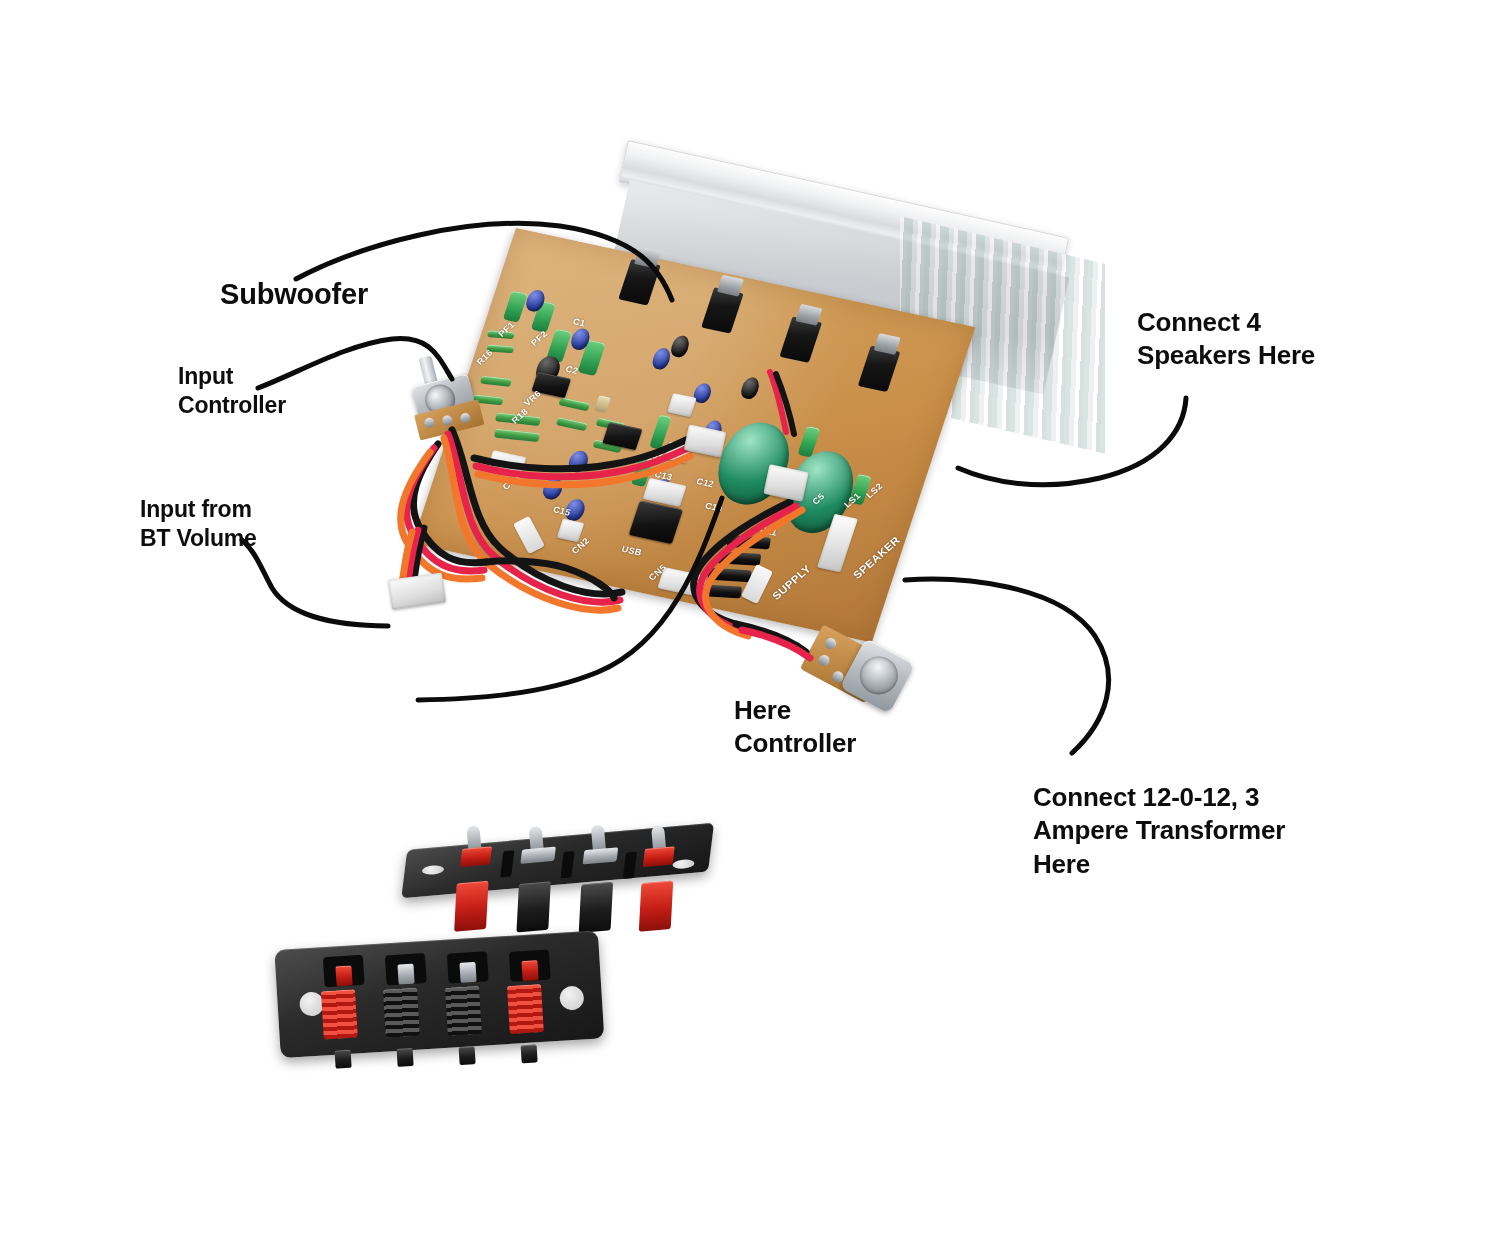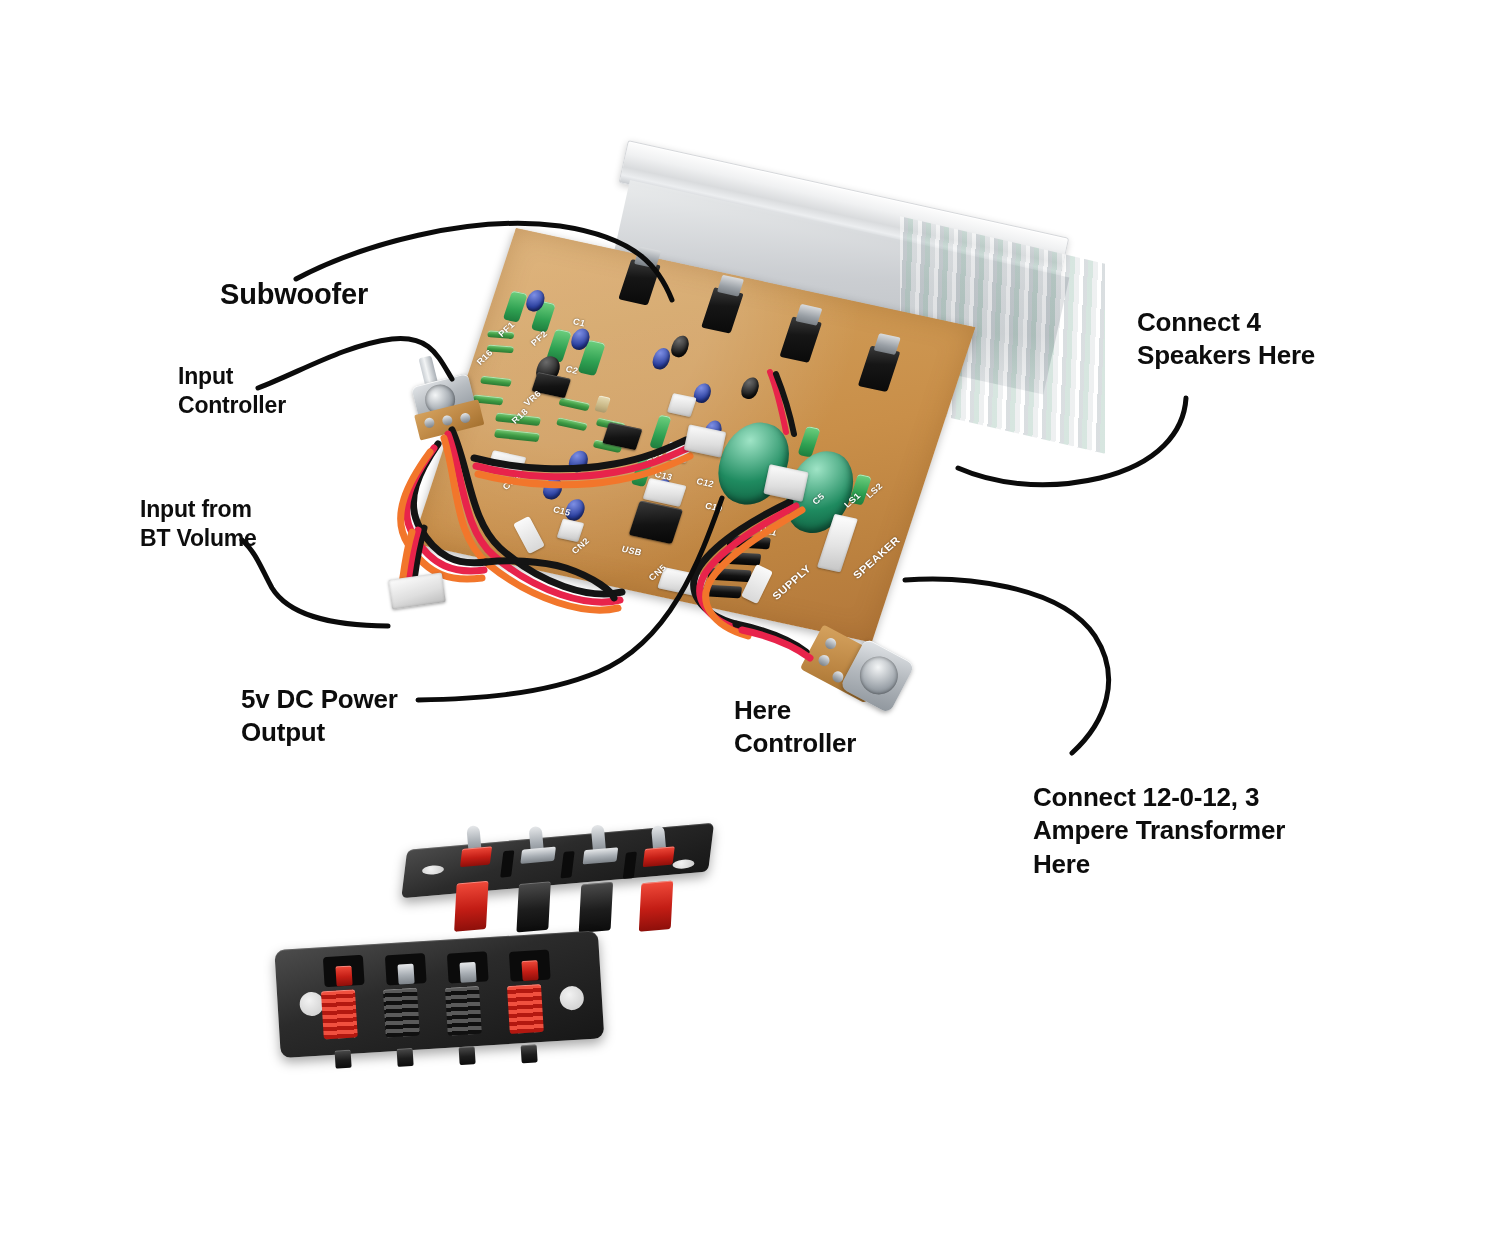--- a/index.html
+++ b/index.html
@@ -382,22 +382,20 @@
       <path d="M 418 700 C 470 699 540 696 598 672 C 670 642 700 560 722 498" stroke="#0b0b0b" stroke-width="5"></path>
       <path d="M 1186 398 C 1184 432 1158 464 1100 478 C 1040 492 990 482 958 468" stroke="#0b0b0b" stroke-width="5"></path>
       <path d="M 1072 753 C 1106 722 1122 678 1095 636 C 1060 584 960 576 905 580" stroke="#0b0b0b" stroke-width="5"></path>
     </svg>
 
   <div class="callout big" style="left:180px;  top:276px;margin-left:40px;">Subwoofer</div>
   <div class="callout small" style="left:178px;  top:362px;">Input
 Controller</div>
   <div class="callout small" style="left:140px;  top:495px;">Input from
 BT Volume</div>
-  <div class="callout mid" style="left:241px;  top:683px;">5v DC Power
-Output</div>
   <div class="callout mid" style="left:734px;  top:694px;">Here
 Controller</div>
   <div class="callout mid" style="left:1137px; top:306px;">Connect 4
 Speakers Here</div>
   <div class="callout mid" style="left:1033px; top:781px;">Connect 12-0-12, 3
 Ampere Transformer
 Here</div>
 
 </div>
 

